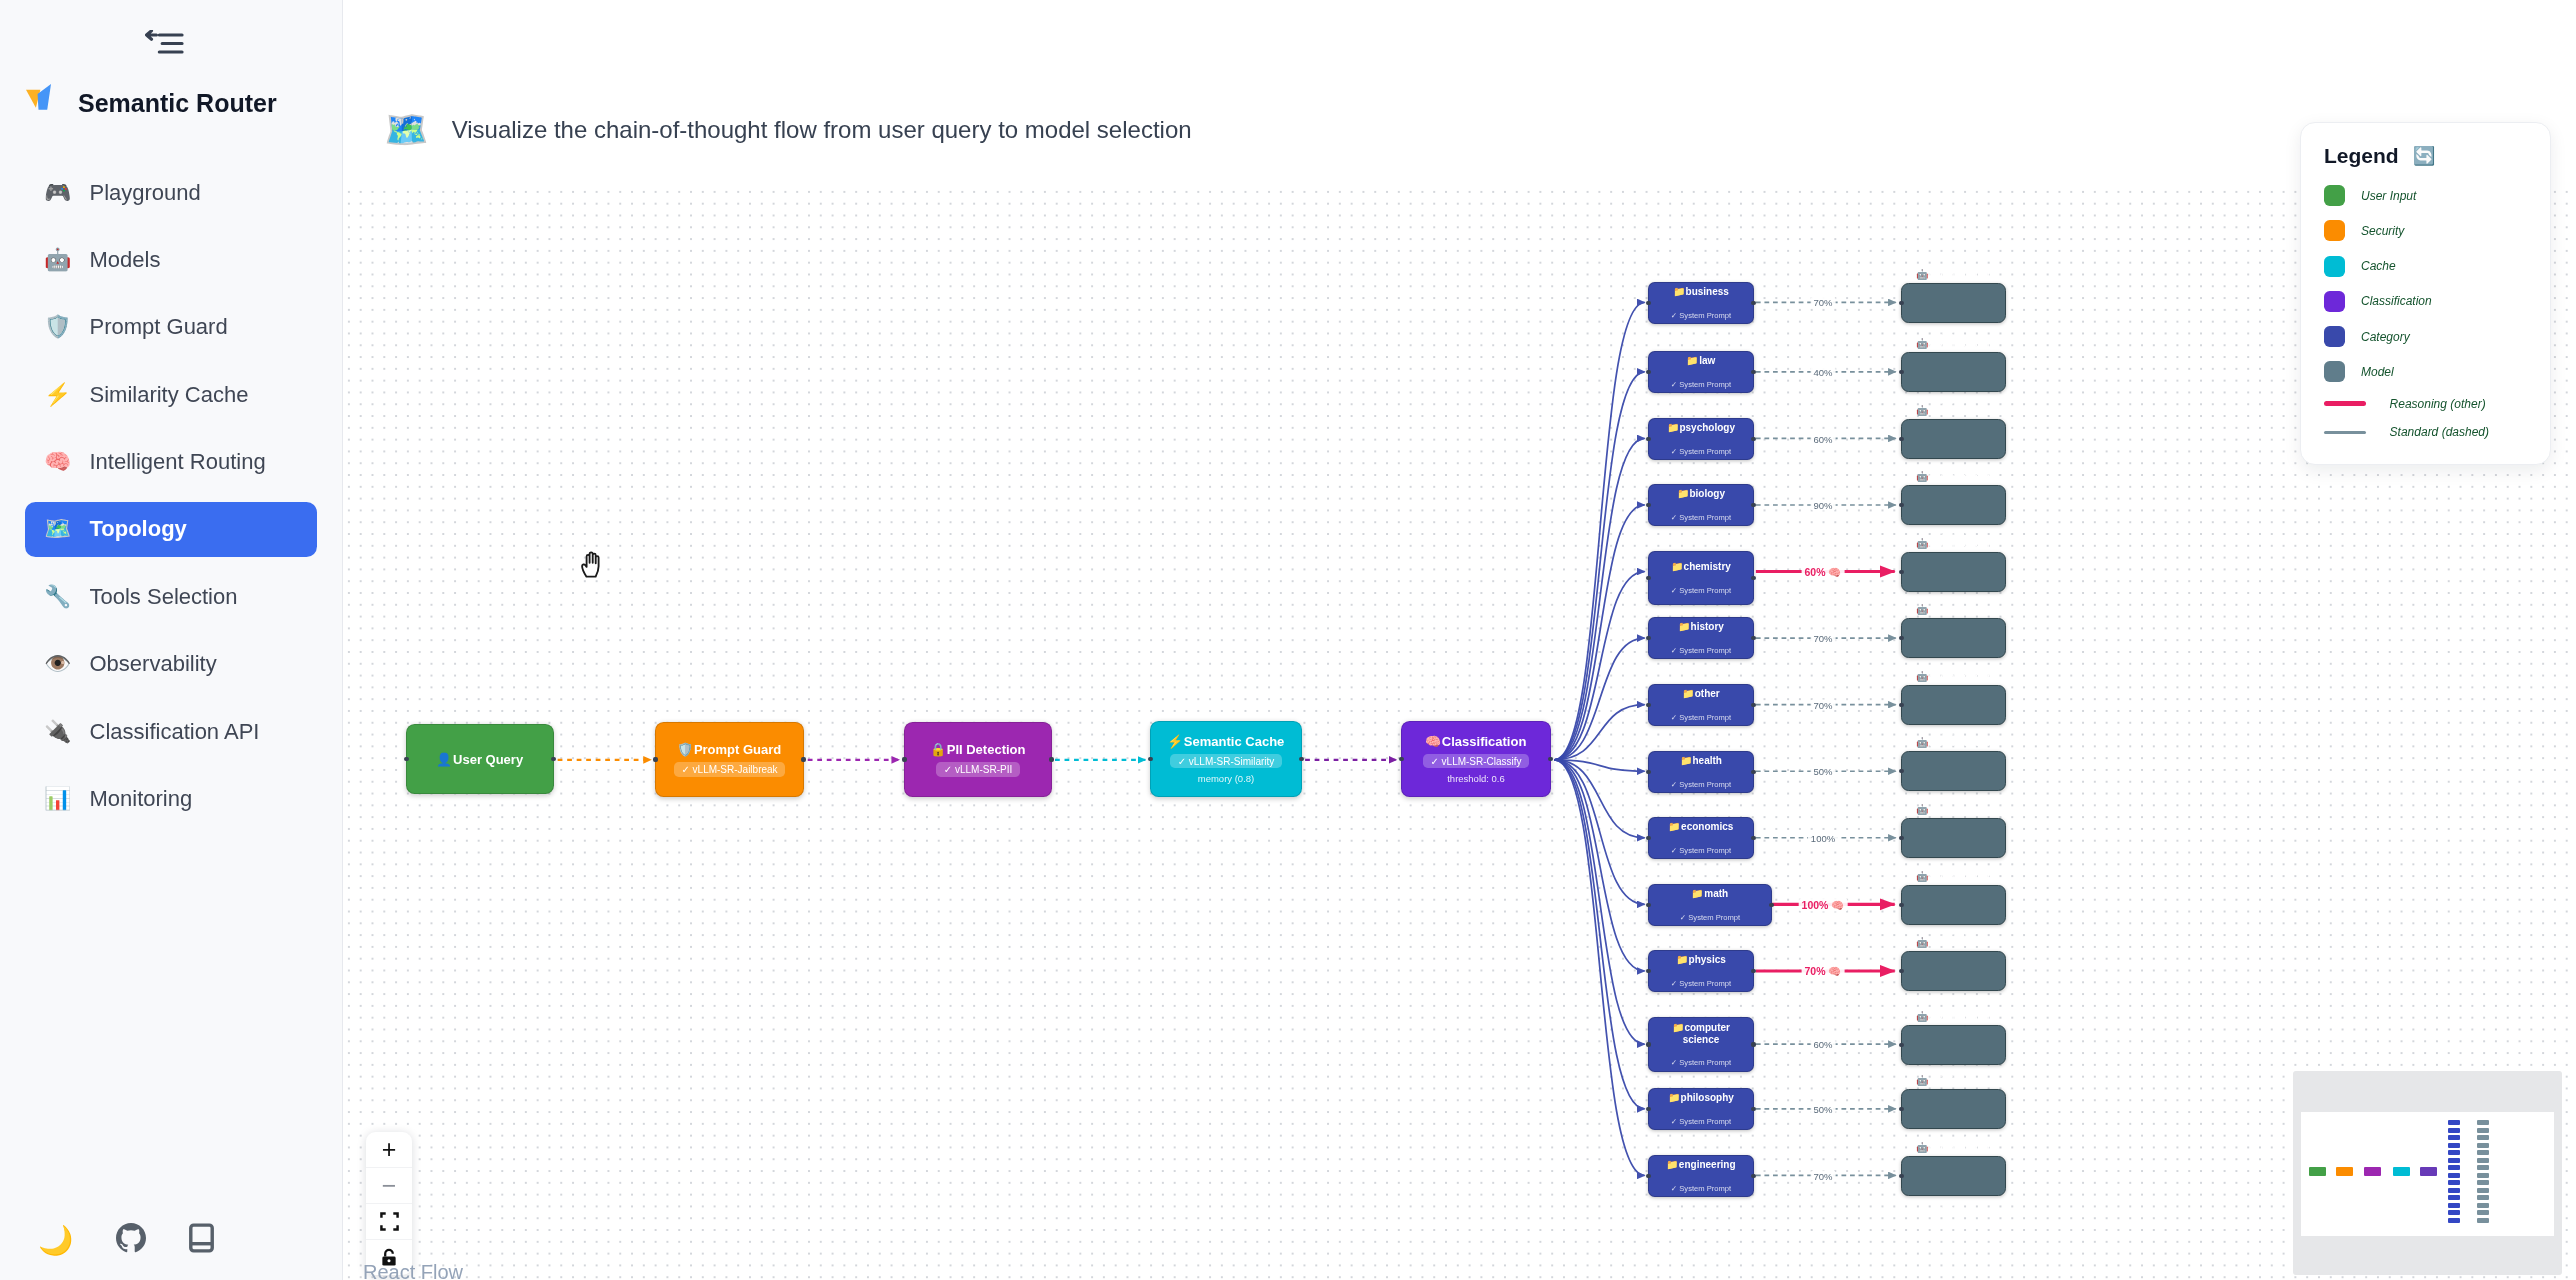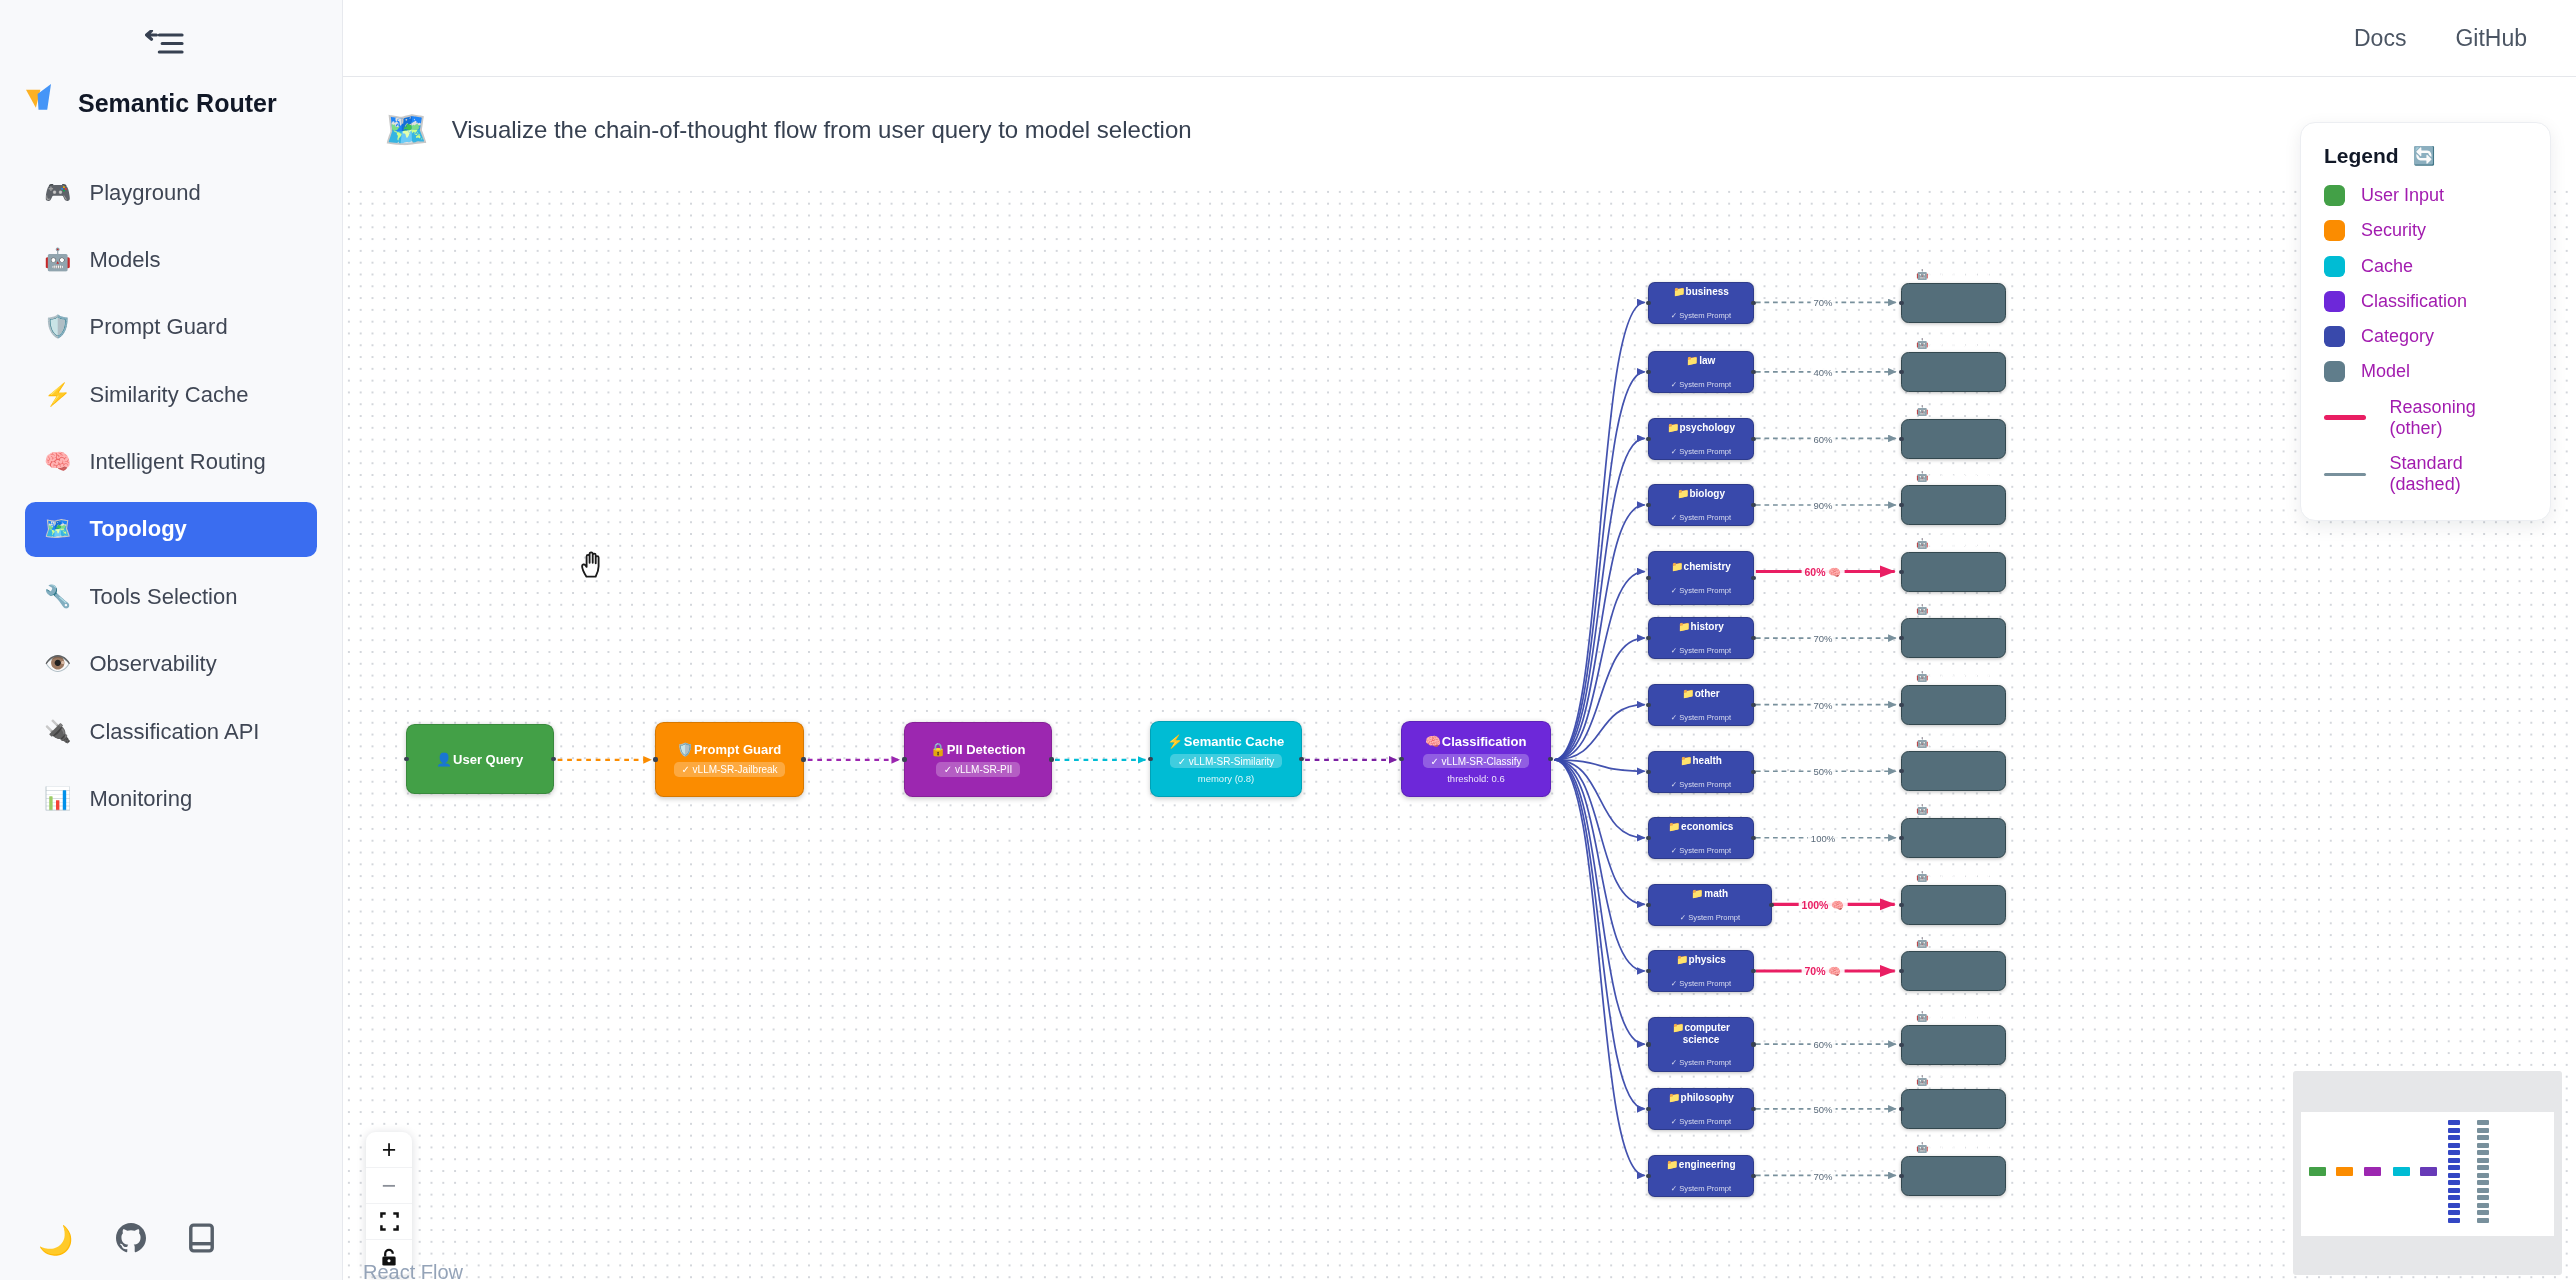--- a/index.html
+++ b/index.html
@@ -53,21 +53,21 @@
   .legend{
     position:absolute;left:2300px;top:122px;width:251px;z-index:6;background:#fff;
     border:1px solid #eceef2;border-radius:15px;box-shadow:0 5.7px 17px rgba(15,23,42,.08);
     padding:21px 23px 25px 23px;box-sizing:border-box;
   }
   .legend-head{display:flex;align-items:center;gap:15px;margin-bottom:17px;}
   .legend-title{font-size:21px;font-weight:700;color:#111827;}
   .legend-refresh{font-size:18px;cursor:pointer;}
   .legend-row{display:flex;align-items:center;gap:16px;margin-top:14.3px;}
   .legend-swatch{width:21px;height:21px;border-radius:5.7px;flex:0 0 auto;}
-  .legend-row .lbl{font-size:18px;color:#a21caf;}
+  .legend-row .lbl{font-size:12px;color:#14532d;font-style:italic;}
   .legend-line{width:42px;height:4.8px;border-radius:2.9px;flex:0 0 auto;}
 
   
   .fnode{
     position:absolute;z-index:3;border-radius:8.6px;color:#fff;display:flex;flex-direction:column;
     align-items:center;justify-content:center;gap:4.8px;box-sizing:border-box;
     border:1px solid rgba(0,0,0,.14);box-shadow:0 1.9px 5.7px rgba(0,0,0,.20);cursor:grab;
   }
   .fnode .nt{font-size:13px;font-weight:700;white-space:nowrap;}
   .fnode .badge{
@@ -383,24 +383,20 @@
         <div class="mn">🤖qwen3-coder</div>
     <div class="ms">Score: 0.70</div>
     <span class="port l"></span>
       </div>
     </div>
 
   <svg class="cursor-hand" width="28.5" height="30" viewBox="0 0 24 26">
     <path d="M7 24 C5 21 3.2 17.5 3.2 14.8 c0-1.4 1.8-2 2.8-.7 l1.1 1.4 V6.5 c0-1.8 2.6-1.8 2.6 0 V12 V4.4 c0-1.9 2.7-1.9 2.7 0 V12 V5.4 c0-1.8 2.6-1.8 2.6 0 V12.4 V7.4 c0-1.7 2.5-1.7 2.5 0 V15 c0 3.4-1 6-2.6 9 z" fill="#ffffff" stroke="#1a1a1a" stroke-width="1.6" stroke-linejoin="round"></path>
   </svg>
 
-  <div class="topbar">
-    <span class="toplink">Docs</span>
-    <span class="toplink">GitHub</span>
-  </div>
 
   <div class="page-header">
     <span class="h-icon">🗺️</span>
     <span class="sub">Visualize the chain-of-thought flow from user query to model selection</span>
   </div>
 
   <div class="sidebar">
     <span class="collapse-btn">
       <svg width="40" height="27" viewBox="0 0 28 19">
         <path d="M10 3.5 H26 M12 9.5 H26 M10 15.5 H26" stroke="#374151" stroke-width="2.2" stroke-linecap="round" fill="none"></path>

